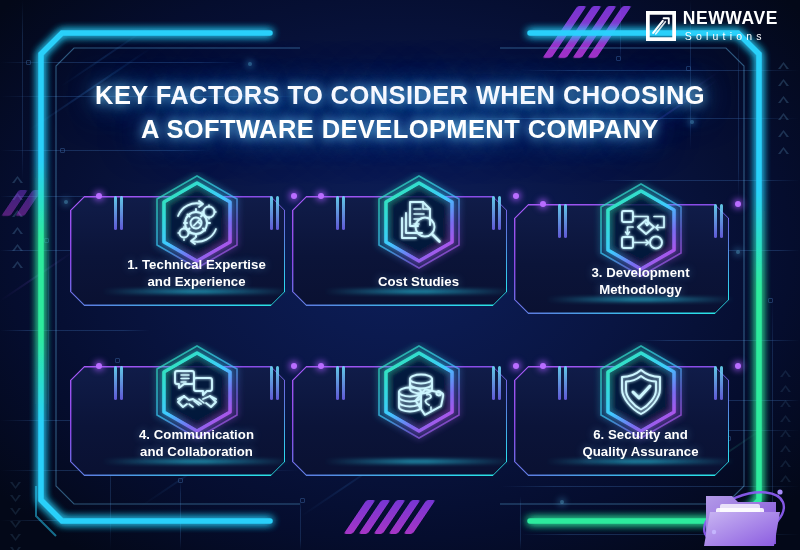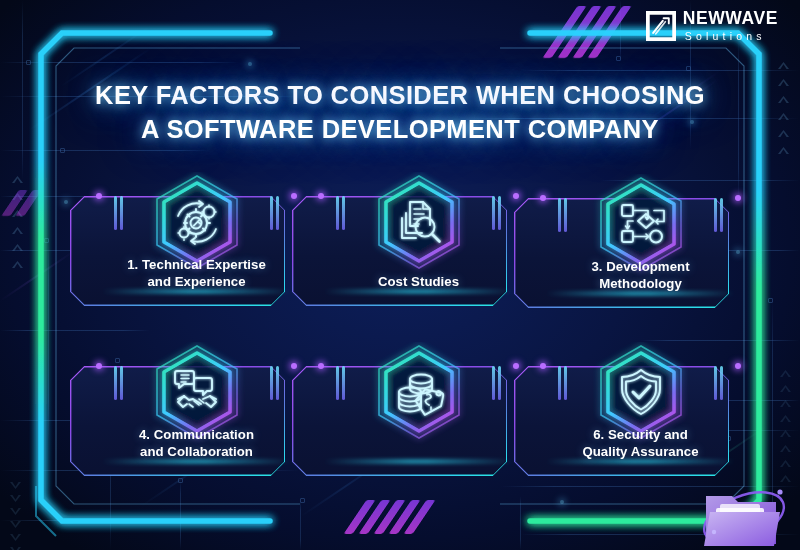--- a/index.html
+++ b/index.html
@@ -393,21 +393,21 @@
     <path d="M-5,-13 h7 M-5,-8 h10 M-5,-3 h7 M-5,2 h5" stroke-width="1.6"></path>
     <circle cx="6" cy="5" r="9.5"></circle>
     <path d="M13,12 l7.5,7.5" stroke-width="2.6"></path>
     </g>
   </svg>
         </div>
         <div class="cardtext">
           <div>Cost Studies</div>
         </div>
       </div>
-      <div class="card" style="left: 514px; top: 180px; text-decoration: underline;">
+      <div class="card" style="left: 514px; top: 186px; text-decoration: underline;">
         <div class="cardbox"></div>
         <div class="cardglow"></div>
         <div class="cardnode nl"></div>
         <div class="cardnode nr"></div>
         <div class="ticks" style="left:44px">
           <i></i>
           <i></i>
         </div>
         <div class="ticks" style="right:44px">
           <i></i>

